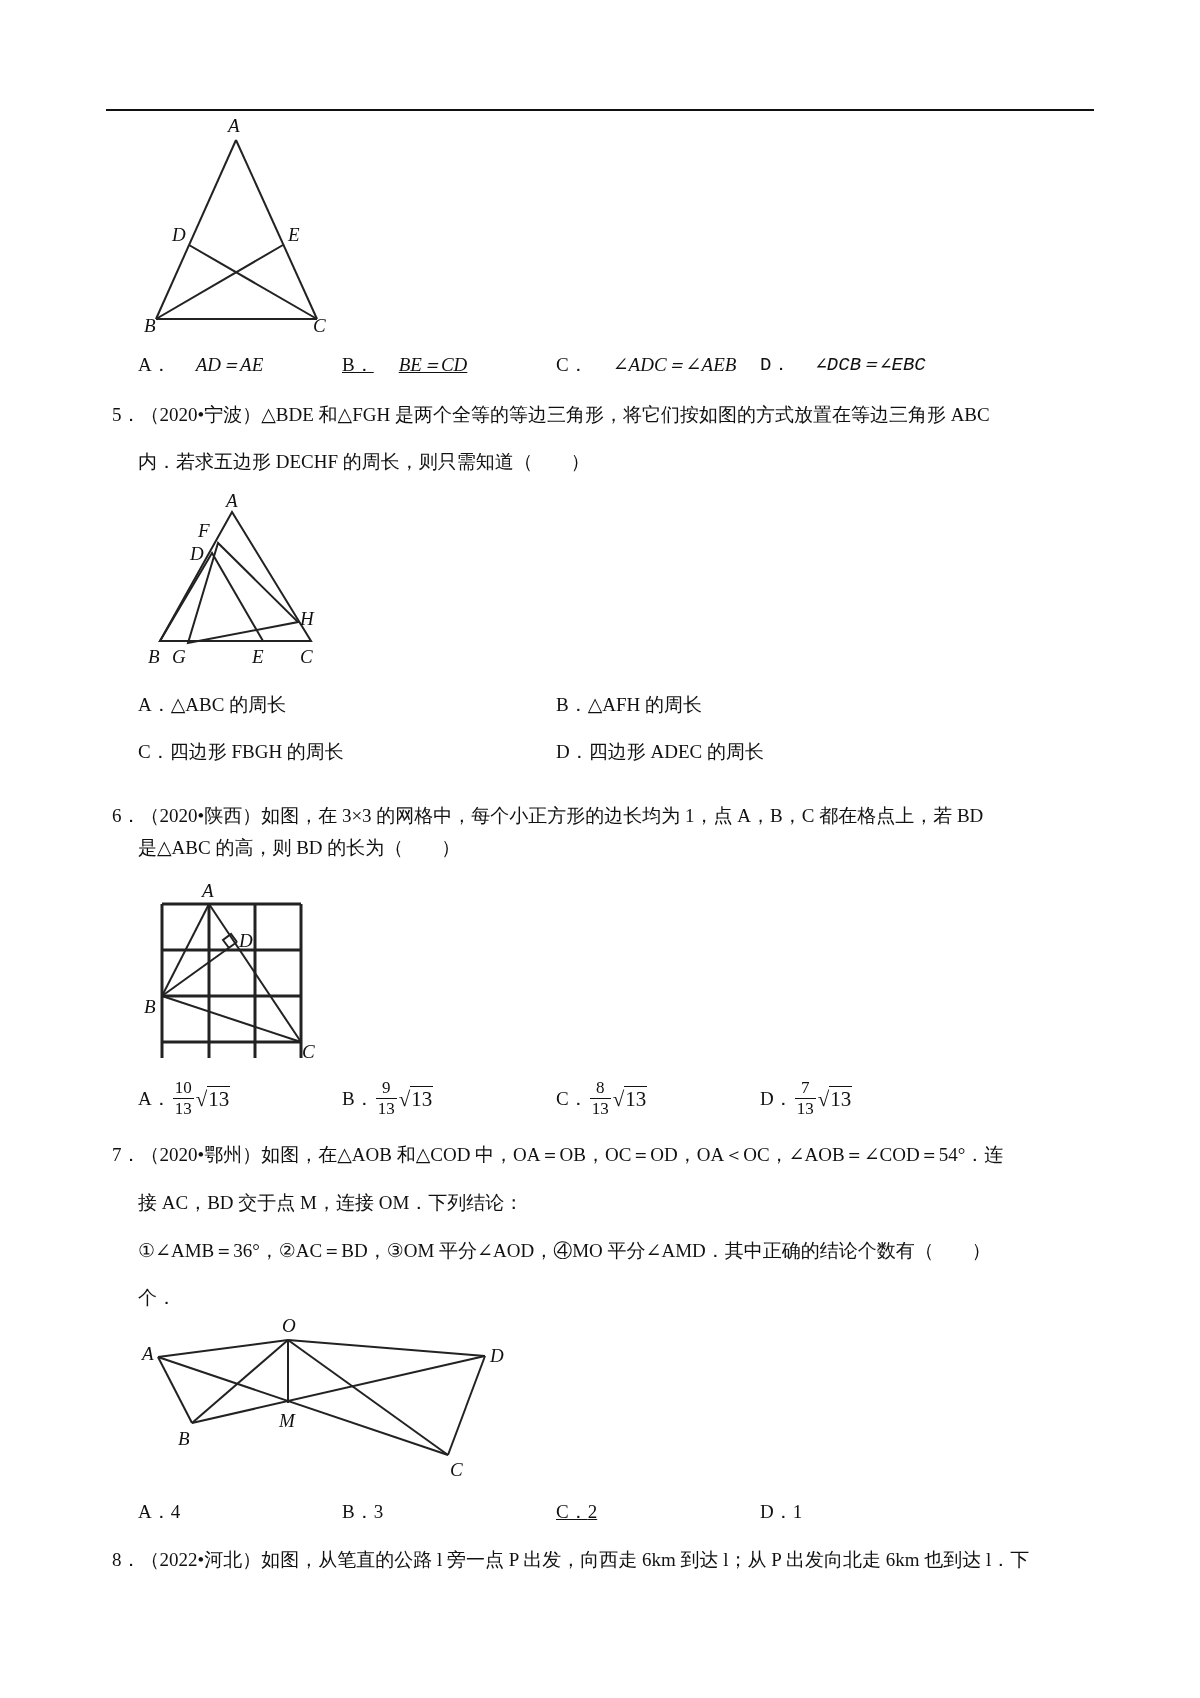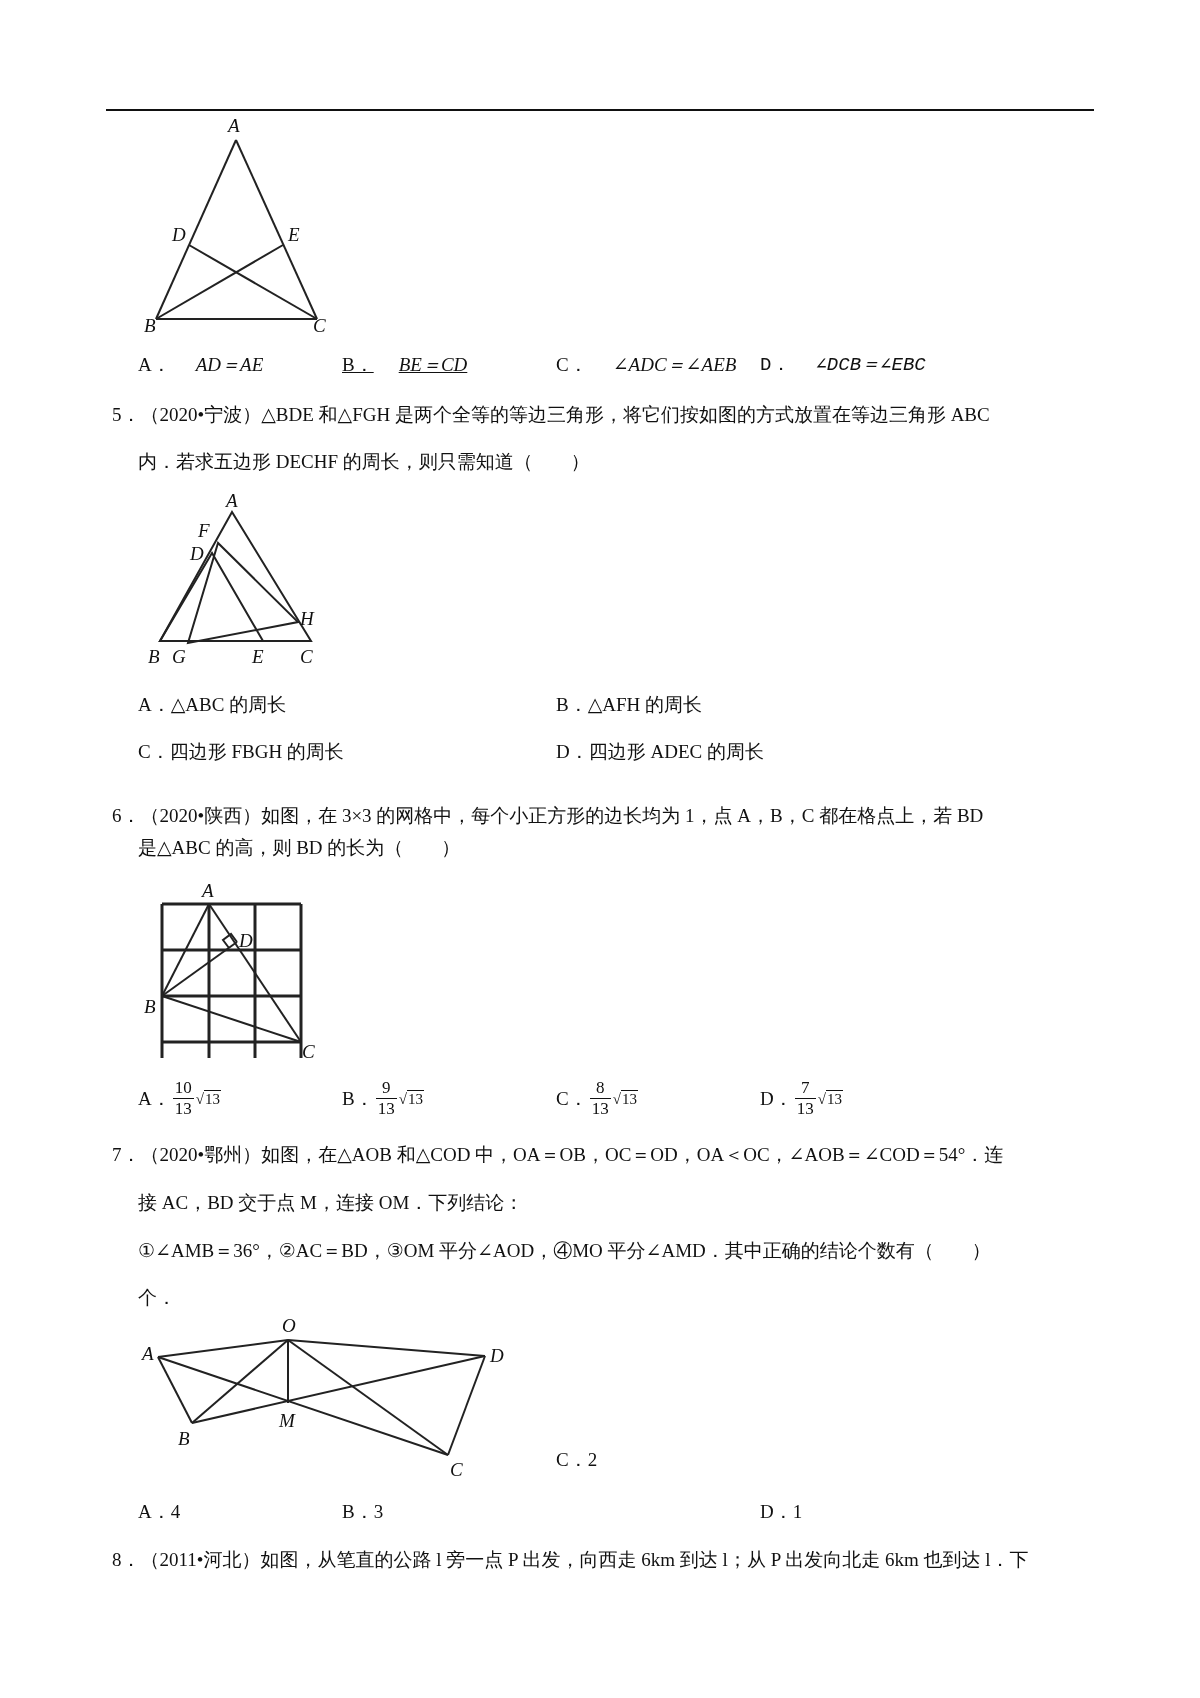--- a/index.html
+++ b/index.html
@@ -9,21 +9,21 @@
   .line { position: absolute; left: 138px; font-size: 19px; white-space: nowrap; line-height: 24px; }
   .line.first { left: 112px; }
   i, .it { font-style: italic; margin-left: 25px; }
   .opt { position: absolute; font-size: 19px; white-space: nowrap; line-height: 24px; }
   svg.fig { position: absolute; overflow: visible; }
   svg.fig line, svg.fig polyline, svg.fig polygon { stroke: #222; stroke-width: 2; fill: none; }
   svg.fig text { font-family: "Liberation Serif", serif; font-style: italic; font-size: 19px; fill: #111; }
   .frac { display: inline-block; vertical-align: middle; text-align: center; margin: 0 2px; font-size: 17px; line-height: 20px; }
   .frac .num { display: block; border-bottom: 1.5px solid #111; padding: 0 2px; font-family: Liberation Serif, serif; }
   .frac .den { display: block; padding: 0 2px; }
-  .sqrt { display: inline-block; vertical-align: middle; font-size: 15px; }
+  .sqrt { display: inline-block; vertical-align: middle; font-size: 21px; }
   .sqrt .rad { border-top: 1.5px solid #111; padding: 0 1px; }
 </style>
 </head>
 <body>
 
 <div class="rule"></div>
 
 <svg class="fig" style="left:140px; top:118px;" width="220" height="215">
   <line x1="96" y1="22" x2="16" y2="201"></line>
   <line x1="96" y1="22" x2="177" y2="201"></line>
@@ -113,16 +113,16 @@
   <text x="142" y="14">O</text>
   <text x="2" y="42">A</text>
   <text x="350" y="44">D</text>
   <text x="139" y="109">M</text>
   <text x="38" y="127">B</text>
   <text x="310" y="158">C</text>
 </svg>
 
 <div class="opt" style="left:138px; top:1500px;text-align:right;"><span>A．</span><span>4</span></div>
 <div class="opt" style="left:342px; top:1500px;"><span>B．</span><span>3</span></div>
-<div class="opt" style="left:556px; top:1448px;"><span>C．</span><span>2</span></div>
+<div class="opt" style="left:556px; top:1500px;text-decoration:underline;"><span>C．</span><span>2</span></div>
 <div class="opt" style="left:760px; top:1500px;"><span>D．</span><span>1</span></div>
 
-<div class="line first" style="top:1548px;"><span>8．</span><span>（2011•河北）</span><span>如图，从笔直的公路 l 旁一点 P 出发，向西走 6km 到达 l；从 P 出发向北走 6km 也到达 l．下</span></div>
+<div class="line first" style="top:1548px;"><span>8．</span><span>（2022•河北）</span><span>如图，从笔直的公路 l 旁一点 P 出发，向西走 6km 到达 l；从 P 出发向北走 6km 也到达 l．下</span></div>
 
 </body></html>

